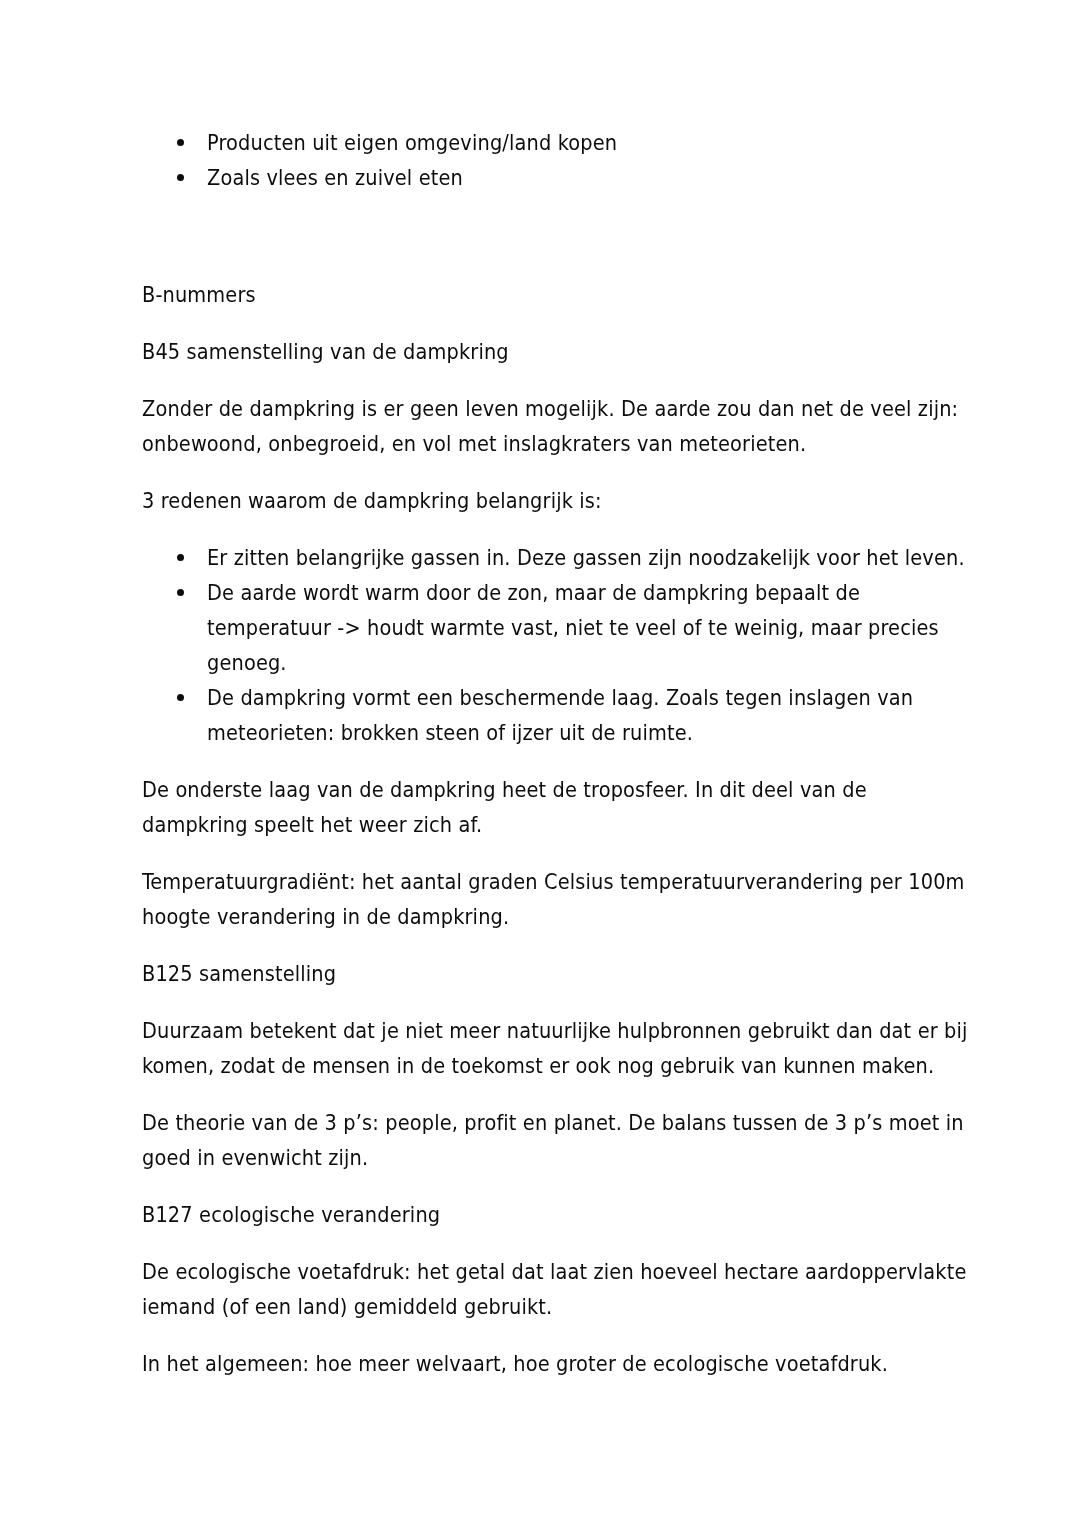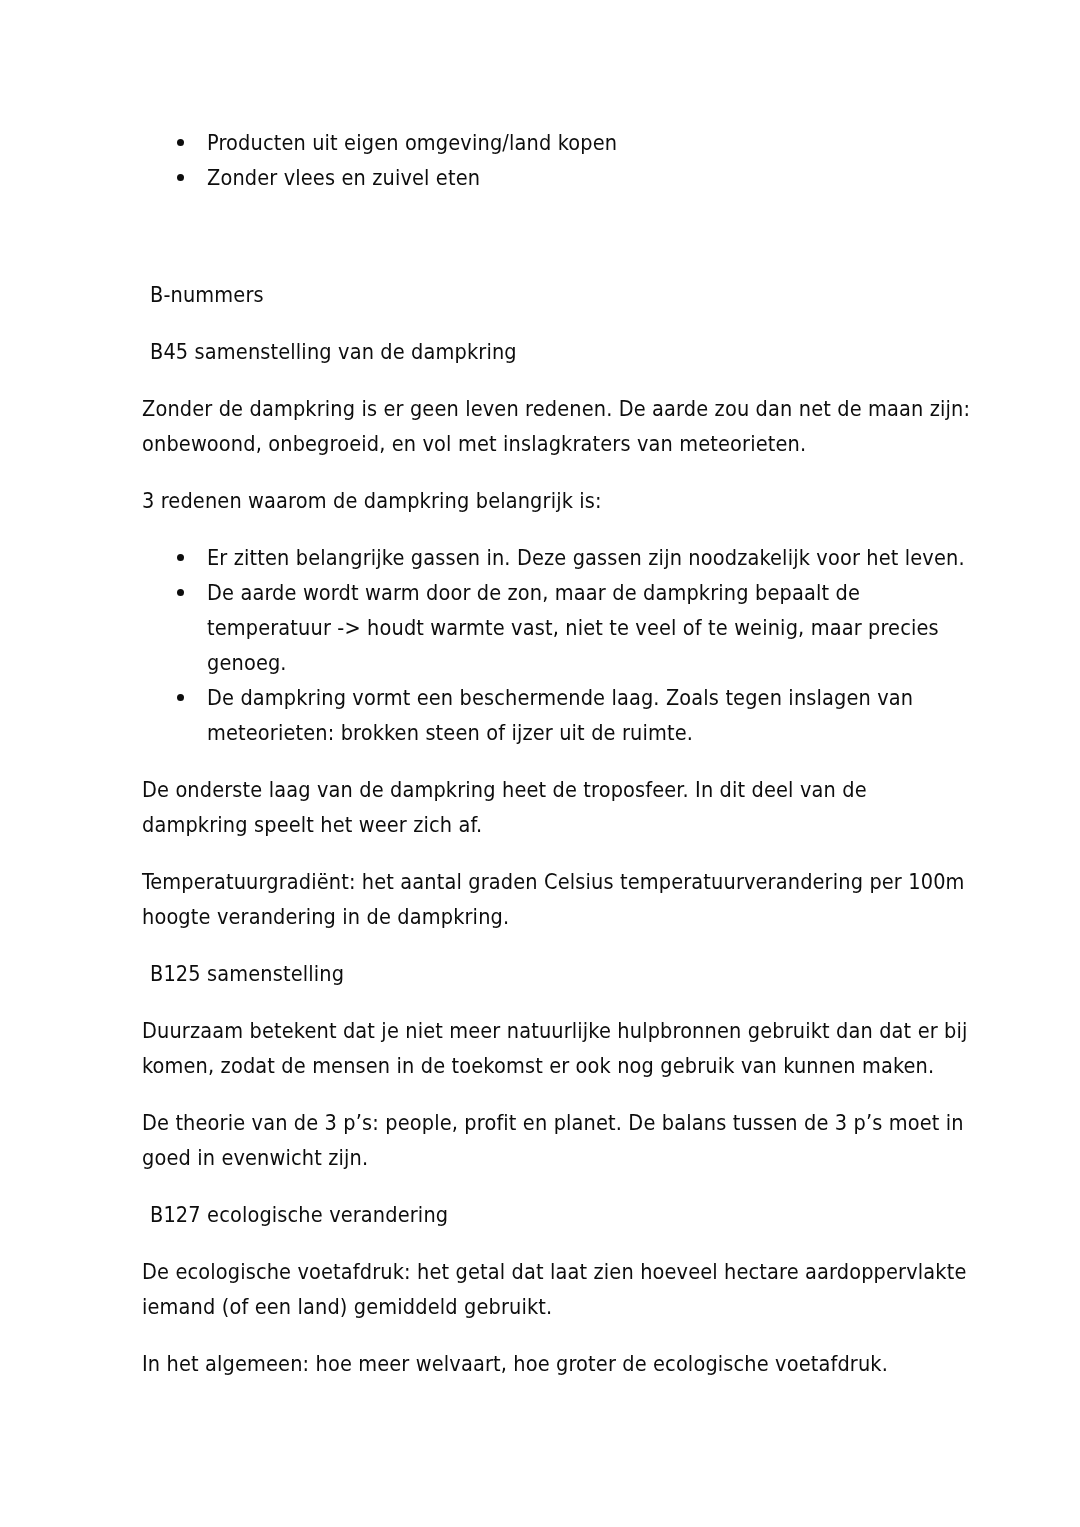--- a/index.html
+++ b/index.html
@@ -41,21 +41,21 @@
     font-stretch: condensed;
     -webkit-font-smoothing: antialiased;
   }
 
   p.para {
     margin: 0 0 22px 0;
   }
   p.para:last-child { margin-bottom: 16px; }
 
   h2.heading {
-    margin: 0 0 22px 8px;
+    margin: 0 0 22px 0;
     font-weight: normal;
   }
 
   .gap-before {
     margin-top: 80px;
   }
 
   ul.bullets {
     list-style: none;
     margin: 0 0 22px 0;
@@ -95,31 +95,31 @@
 <div class="page">
   <div class="doc-body">
 
     <ul class="bullets top-list txt">
       <li>
         <span class="bullet-dot"></span>
         <span class="li-text">Producten uit eigen omgeving/land kopen</span>
       </li>
       <li>
         <span class="bullet-dot"></span>
-        <span class="li-text">Zonder vlees en zuivel eten</span>
+        <span class="li-text">Zoals vlees en zuivel eten</span>
       </li>
     </ul>
 
     <div class="spacer-top-list"></div>
 
     <h2 class="heading txt">B-nummers</h2>
 
     <h2 class="heading txt">B45 samenstelling van de dampkring</h2>
 
-    <p class="para txt">Zonder de dampkring is er geen leven redenen. De aarde zou dan net de maan zijn: onbewoond, onbegroeid, en vol met inslagkraters van meteorieten.</p>
+    <p class="para txt">Zonder de dampkring is er geen leven mogelijk. De aarde zou dan net de veel zijn: onbewoond, onbegroeid, en vol met inslagkraters van meteorieten.</p>
 
     <p class="para txt">3 redenen waarom de dampkring belangrijk is:</p>
 
     <ul class="bullets txt">
       <li>
         <span class="bullet-dot"></span>
         <span class="li-text">Er zitten belangrijke gassen in. Deze gassen zijn noodzakelijk voor het leven.</span>
       </li>
       <li>
         <span class="bullet-dot"></span>

